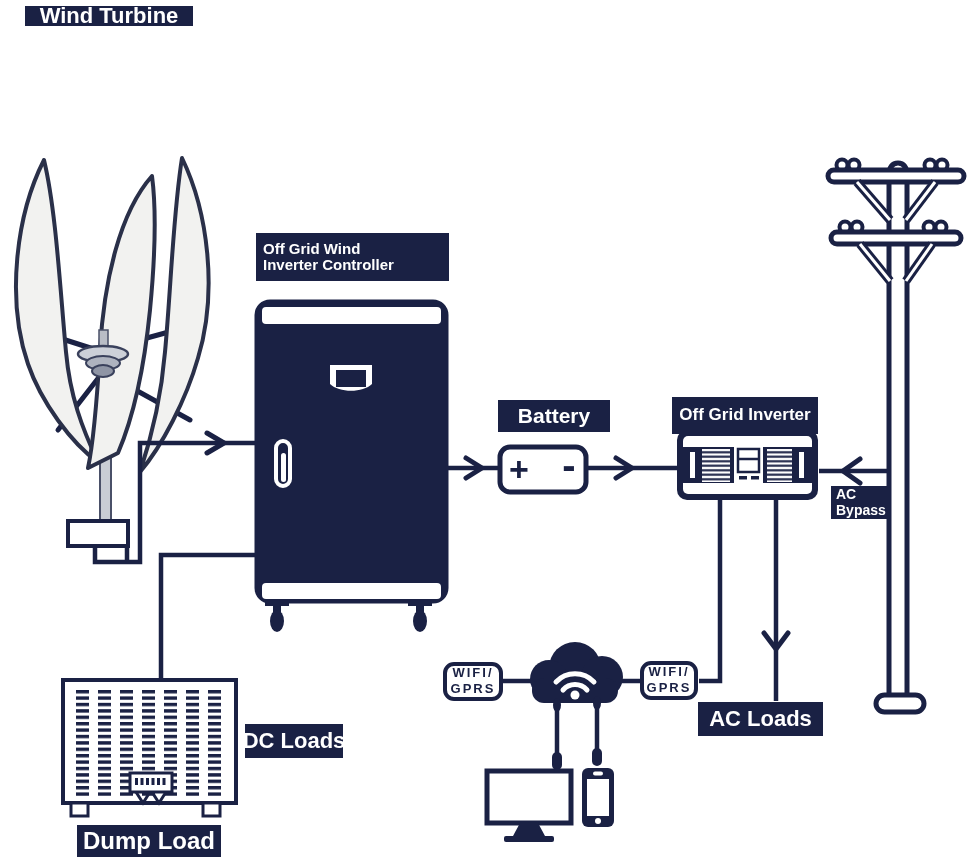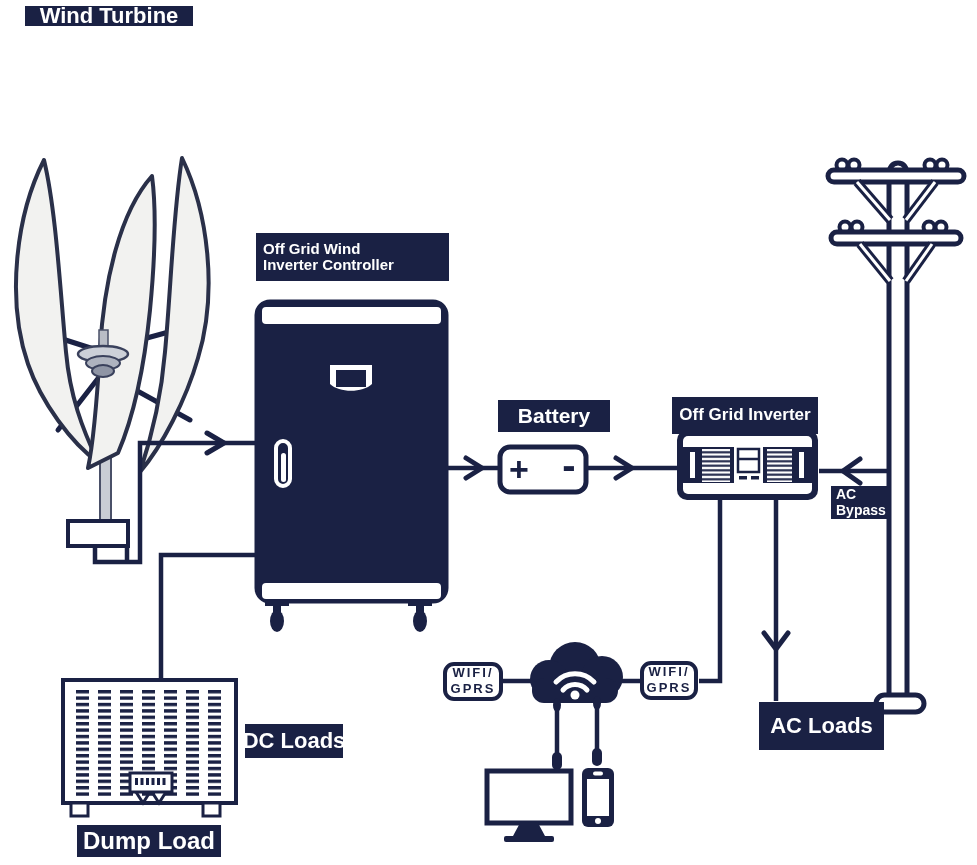--- a/index.html
+++ b/index.html
@@ -242,21 +242,21 @@
 
   <div class="label" style="left:498px; top:400px; width:112px; height:32px; font-size:21px;">Battery</div>
 
   <div class="label" style="left:672px; top:397px; width:146px; height:37px; font-size:17px;">Off Grid Inverter</div>
 
   <div class="label twoline" style="left:831px; top:486px; width:56px; height:33px; font-size:14px; padding-left:5px;">
     <span>AC</span>
     <span>Bypass</span>
   </div>
 
-  <div class="label" style="left:759px; top:702px; width:125px; height:48px; font-size:22px;">AC Loads</div>
+  <div class="label" style="left:698px; top:702px; width:125px; height:34px; font-size:22px;">AC Loads</div>
 
   <div class="label" style="left:245px; top:724px; width:98px; height:34px; font-size:22px;">DC Loads</div>
 
   <div class="label" style="left:77px; top:825px; width:144px; height:32px; font-size:24px;">Dump Load</div>
 
   <div class="wifibox" style="left:443px; top:662px; width:60px; height:39px;">
     <span>WIFI/</span>
     <span>GPRS</span>
   </div>
 

